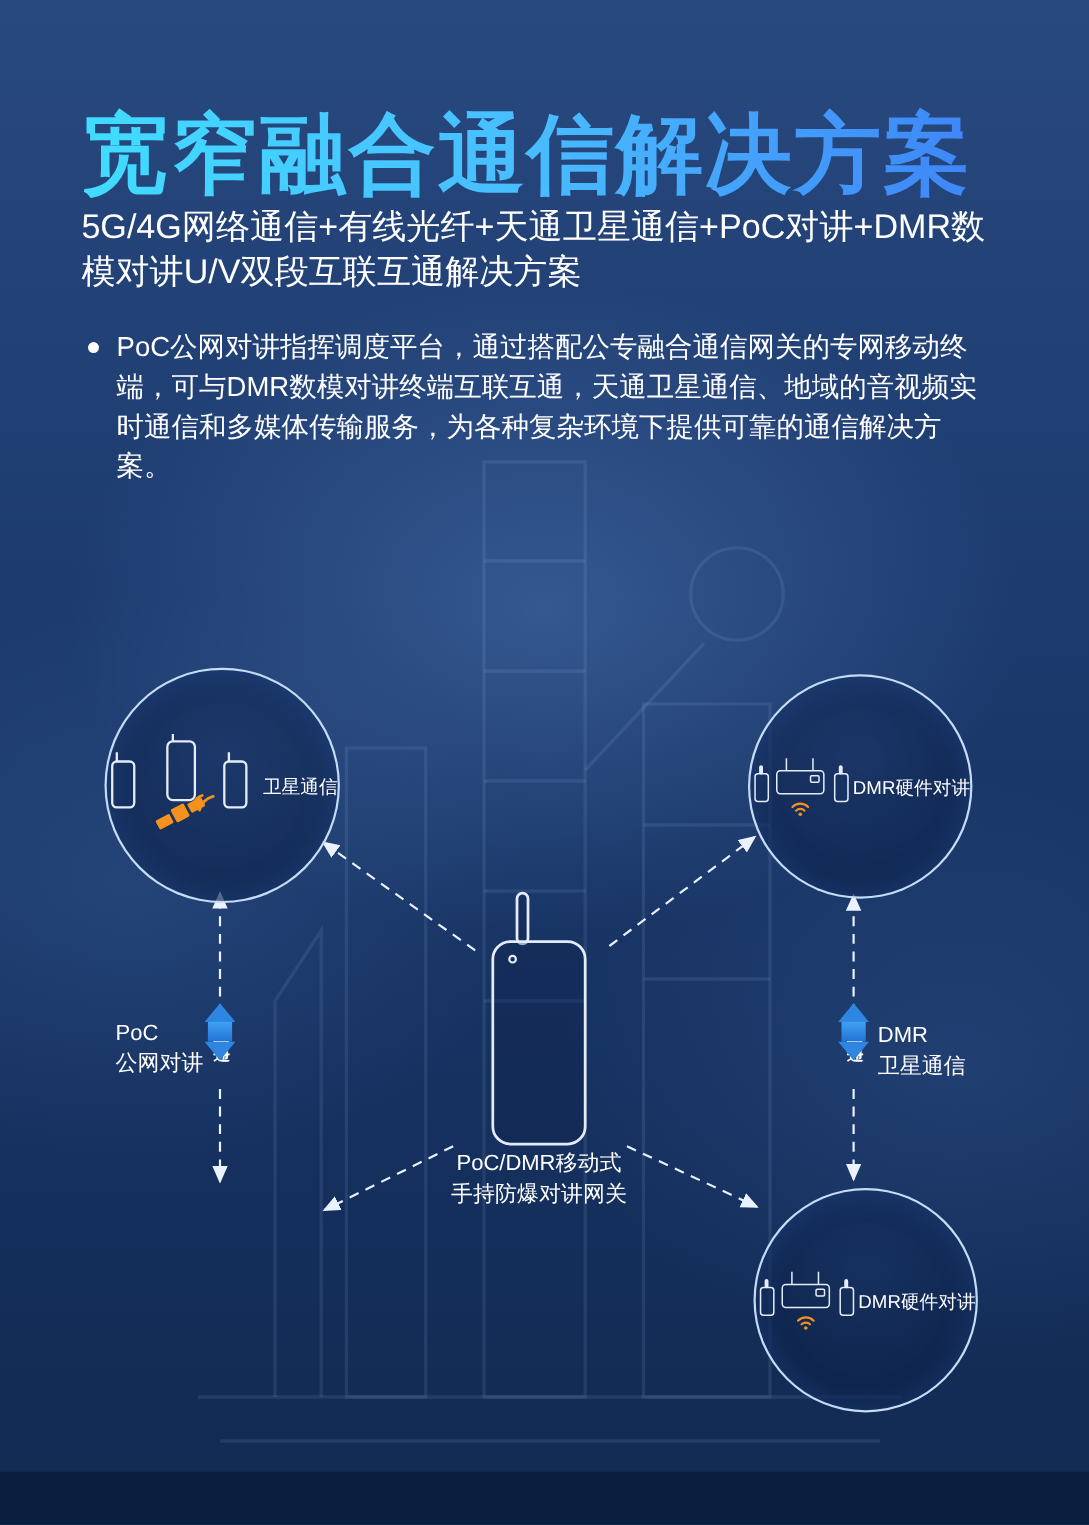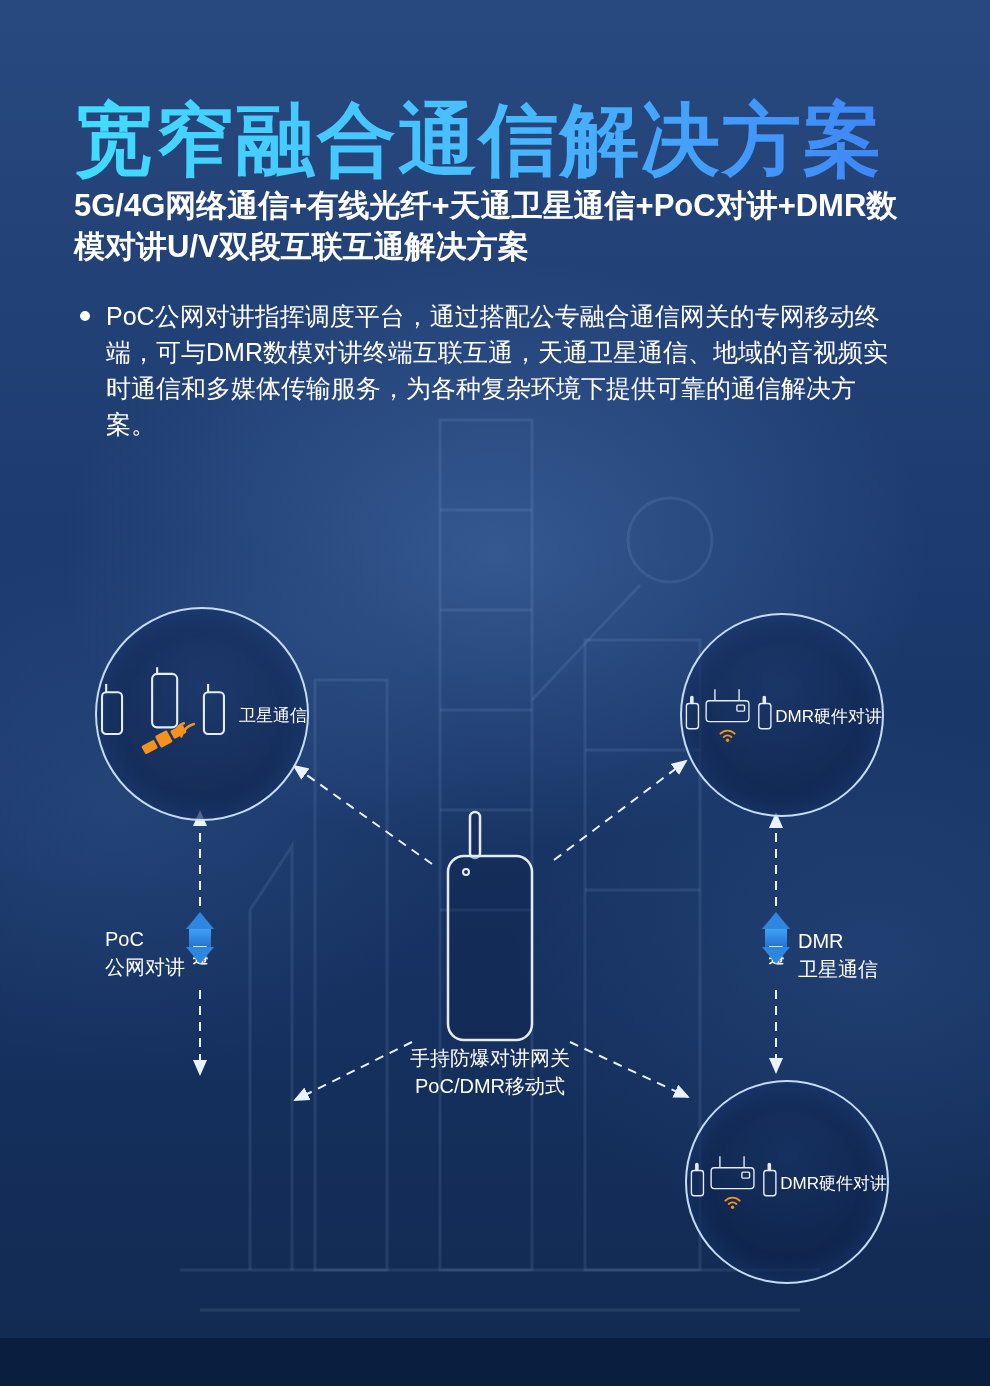--- a/index.html
+++ b/index.html
@@ -20,21 +20,21 @@
   .bg-plant{position:absolute;left:140px;top:370px;opacity:.85;pointer-events:none;}
   
   .title{
     position:absolute;left:74px;top:88px;margin:0;
     font-size:79px;font-weight:900;letter-spacing:2px;white-space:nowrap;
     background:linear-gradient(92deg,#41dcff 0%,#49bdff 50%,#3e86f7 100%);
     -webkit-background-clip:text;background-clip:text;color:transparent;
   }
   .subtitle{
     position:absolute;left:74px;top:186px;margin:0;width:848px;
-    color:#ffffff;font-size:31px;line-height:1.32;font-weight:700;
+    color:#ffffff;font-size:31px;line-height:1.32;font-weight:400;
   }
   .bullet-row{position:absolute;left:78px;top:298px;width:812px;}
   .bullet-dot{
     position:absolute;left:2px;top:13px;width:10px;height:10px;border-radius:50%;
     background:#ffffff;
   }
   .bullet-text{
     margin:0 0 0 28px;color:#ffffff;font-size:25px;line-height:1.44;font-weight:500;
   }
   
@@ -188,22 +188,22 @@
   <div class="gateway">
     <svg width="124" height="235" viewBox="0 0 124 235">
       <g stroke="#e3ecfb" stroke-width="2.5" fill="rgba(12,30,66,0.30)">
         <rect x="42" y="2" width="10" height="46" rx="5"></rect>
         <rect x="20" y="46" width="84" height="184" rx="16"></rect>
       </g>
       <circle cx="38" cy="62" r="3" fill="none" stroke="#e3ecfb" stroke-width="2"></circle>
     </svg>
   </div>
   <div class="gateway-label">
+    <div>PoC/DMR移动式</div>
     <div>手持防爆对讲网关</div>
-    <div>PoC/DMR移动式</div>
   </div>
 
   <div class="link-arrow" style="left:186px;top:912px">
     <div class="tri up"></div>
     <div class="link-badge">互通</div>
     <div class="tri down"></div>
   </div>
   <div class="side-label" style="left:105px;top:926px">
     <div>PoC</div>
     <div>公网对讲</div>

